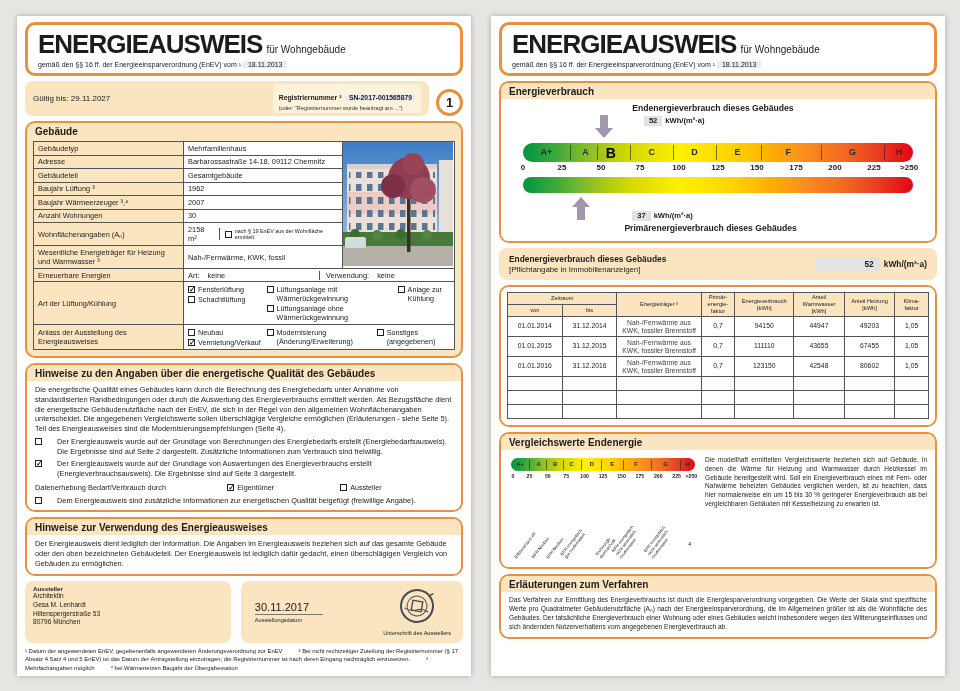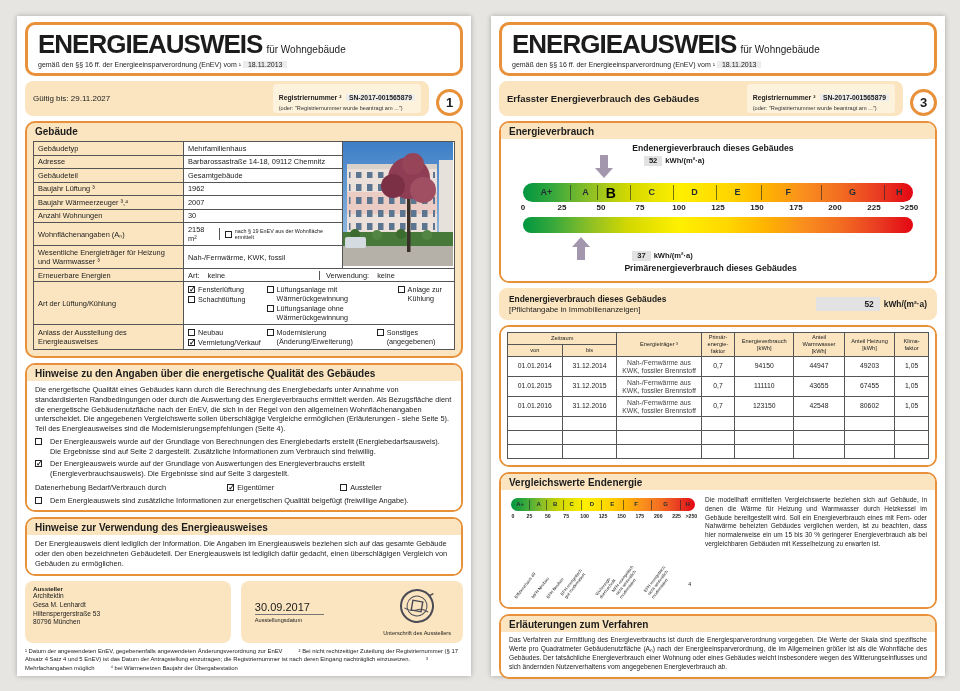--- a/index.html
+++ b/index.html
@@ -49,21 +49,21 @@
   .splitcell{display:flex;justify-content:space-between;}
   .splitcell>div{width:50%;display:flex;gap:8px;}
   .splitcell>div+div{border-left:1px solid #555;padding-left:6px;}
   .optgrid{display:flex;}
   .opt{display:flex;align-items:flex-start;gap:3px;margin:1px 0;}
   .cb{display:inline-block;flex:0 0 auto;width:7px;height:7px;border:1px solid #222;background:#fff;font-size:8px;
       line-height:6px;text-align:center;font-weight:bold;margin-top:1px;}
   .opt span.olbl{font-size:7.2px;}
 
   
-  .cbitem{display:flex;gap:8px;margin-top:3px;}
+  .cbitem{display:flex;gap:15px;margin-top:3px;}
   .cbitem p{flex:1;}
   .datenrow{display:flex;margin-top:4px;align-items:center;}
   .datenrow .dlbl{width:46%;}
   .datenrow .opt{width:27%;margin:0;}
 
   
   .ausrow{display:flex;gap:10px;margin-top:5px;}
   .ausbox{background:var(--cream);border-radius:8px;padding:4px 8px;min-height:62px;}
   .ausbox.l{width:47%;}
   .ausbox.r{flex:1;display:flex;align-items:center;gap:10px;}
@@ -347,21 +347,21 @@
   <div class="ausrow">
     <div class="ausbox l">
       <div class="auslabel">Aussteller</div>
       <div class="ausline">Architektin</div>
       <div class="ausline">Gesa M. Lenhardt</div>
       <div class="ausline">Hiltenspergerstraße 53</div>
       <div class="ausline">80796 München</div>
     </div>
     <div class="ausbox r">
       <div class="dateblk">
-        <div class="dateval">30.09.2017</div>
+        <div class="dateval">30.11.2017</div>
         <div class="sm">Ausstellungsdatum</div>
       </div>
       <div class="stampblk">
         <svg width="36" height="36" viewBox="0 0 36 36" style="transform:rotate(10deg)">
           <circle cx="18" cy="18" r="16" fill="none" stroke="#4a4a55" stroke-width="2"></circle>
           <circle cx="18" cy="18" r="10" fill="none" stroke="#4a4a55" stroke-width="1"></circle>
           <rect x="13" y="13" width="10" height="10" fill="none" stroke="#4a4a55" stroke-width="1.4"></rect>
           <path d="M6 22 q6 3 12 0 q6 -3 12 0" fill="none" stroke="#4a4a55" stroke-width="1"></path>
           <path d="M28 6 l4 -3" stroke="#4a4a55" stroke-width="1.4"></path>
         </svg>
@@ -374,30 +374,20 @@
     <span>¹ Datum der angewendeten EnEV, gegebenenfalls angewendeten Änderungsverordnung zur EnEV</span><span>² Bei nicht rechtzeitiger Zuteilung der Registriernummer (§ 17 Absatz 4 Satz 4 und 5 EnEV) ist das Datum der Antragstellung einzutragen; die Registriernummer ist nach deren Eingang nachträglich einzusetzen.</span><span>³ Mehrfachangaben möglich</span><span>⁴ bei Wärmenetzen Baujahr der Übergabestation</span>
   </div>
 </div>
 
 <div class="sheet" id="sheet3">
   <div class="titlebox">
     <span class="t1">ENERGIEAUSWEIS</span><span class="t2">für Wohngebäude</span>
     <div class="lawline"><span>gemäß den §§ 16 ff. der Energieeinsparverordnung (EnEV) vom ¹</span> <span class="datechip">18.11.2013</span></div>
   </div>
 
-  <div class="bandrow">
-    <div class="band">
-      <span class="bandtitle">Erfasster Energieverbrauch des Gebäudes</span>
-      <div class="regbox">
-        <div><span class="reglabel">Registriernummer ²</span> <span class="regval">SN-2017-001565879</span></div>
-        <div class="regalt">(oder: "Registriernummer wurde beantragt am ...")</div>
-      </div>
-    </div>
-    <div class="pagecircle">3</div>
-  </div>
 
   <div class="section">
     <div class="shead">Energieverbrauch</div>
     <div class="sbody" style="padding:2px 6px 4px;">
       <div class="scalearea">
         <div class="scalecols">
           <div class="endlbl">Endenergieverbrauch dieses Gebäudes</div>
           <div class="endval">
               <span class="chip">52</span>
               <span>kWh/(m²·a)</span>

